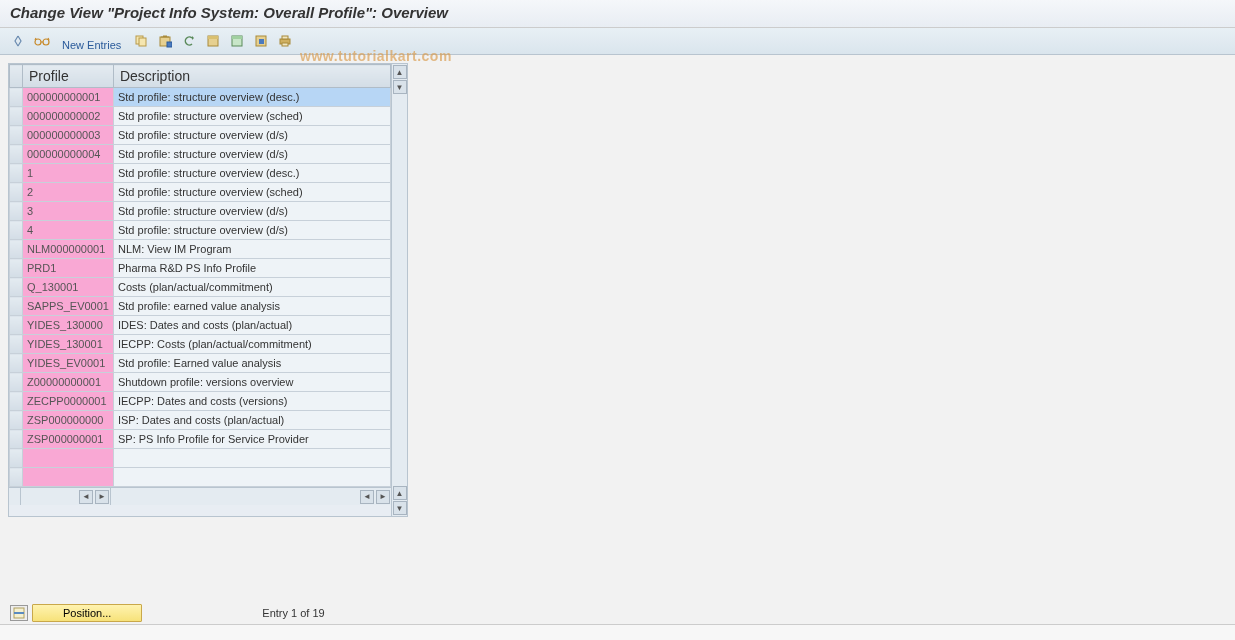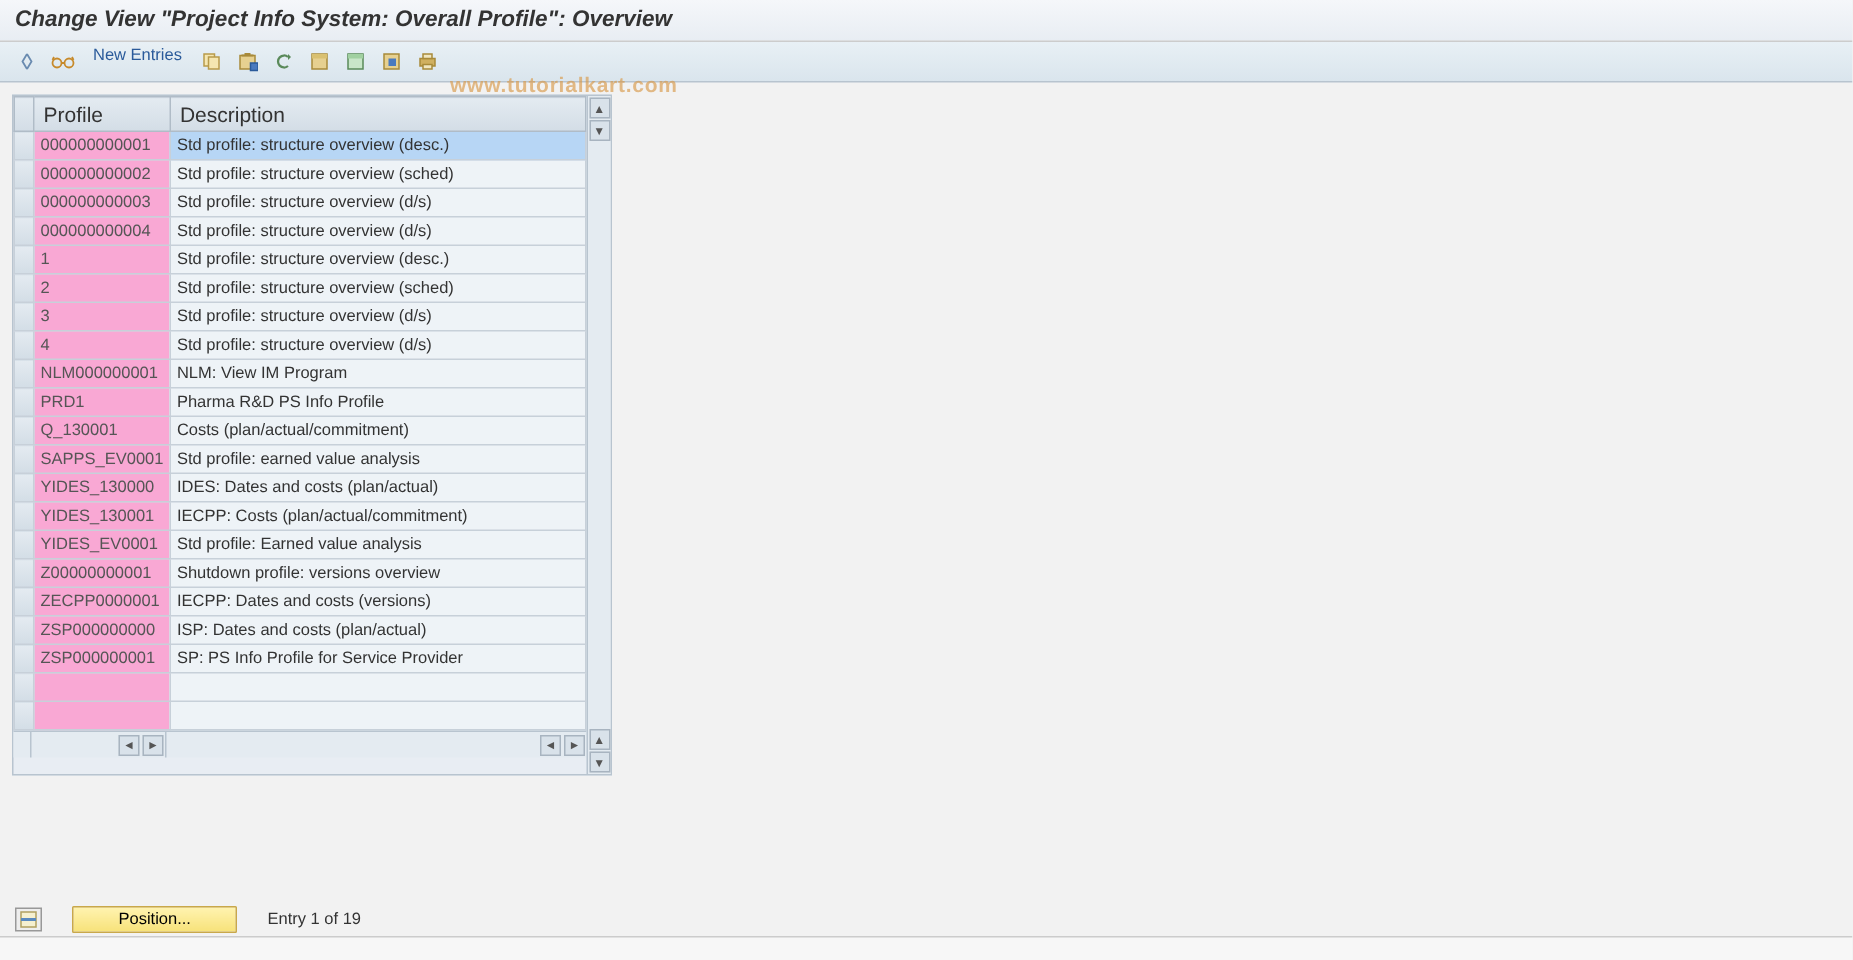--- a/index.html
+++ b/index.html
@@ -21,21 +21,21 @@
       font-size: 15px;
       font-weight: bold;
       font-style: italic;
       color: #333;
     }
     .toolbar {
       background: linear-gradient(#e8f0f5, #dae5ed);
       border-bottom: 1px solid #b8c4cf;
       padding: 3px 8px;
       display: flex;
-      align-items: flex-start;
+      align-items: flex-end;
       gap: 4px;
       position: relative;
     }
     .tb-btn {
       width: 20px;
       height: 20px;
       display: flex;
       align-items: center;
       justify-content: center;
       border-radius: 2px;
@@ -152,40 +152,41 @@
       position: absolute;
       bottom: 18px;
       left: 10px;
       display: flex;
       align-items: center;
       gap: 20px;
     }
     .position-wrap {
       display: flex;
       align-items: center;
-      gap: 20px;
+      gap: 4px;
     }
     .pos-icon {
       width: 18px;
       height: 16px;
       border: 1px solid #999;
       background: #eee;
       display:flex;align-items:center;justify-content:center;
     }
     .position-btn {
       background: linear-gradient(#fff3b0, #f7e27a);
       border: 1px solid #c9a84a;
       padding: 2px 30px;
       font-size: 11px;
       cursor: pointer;
       border-radius: 1px;
     }
     .entry-text {
       font-size: 11px;
       color: #333;
+      margin-left: 100px;
     }
     .status-bar {
       position: absolute;
       bottom: 0;
       left: 0;
       right: 0;
       height: 16px;
       border-top: 1px solid #ccc;
       background: #f7f7f7;
       display: flex;

